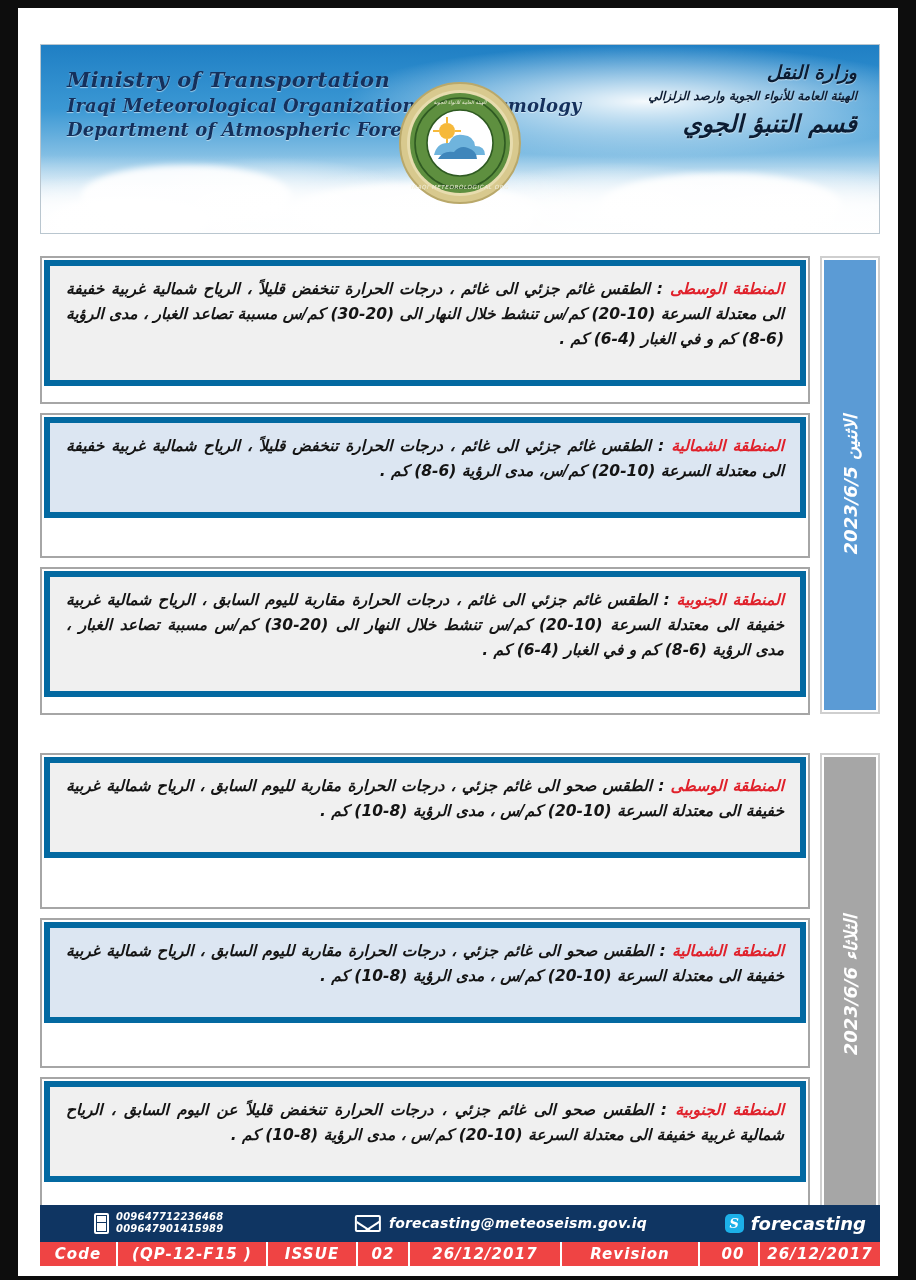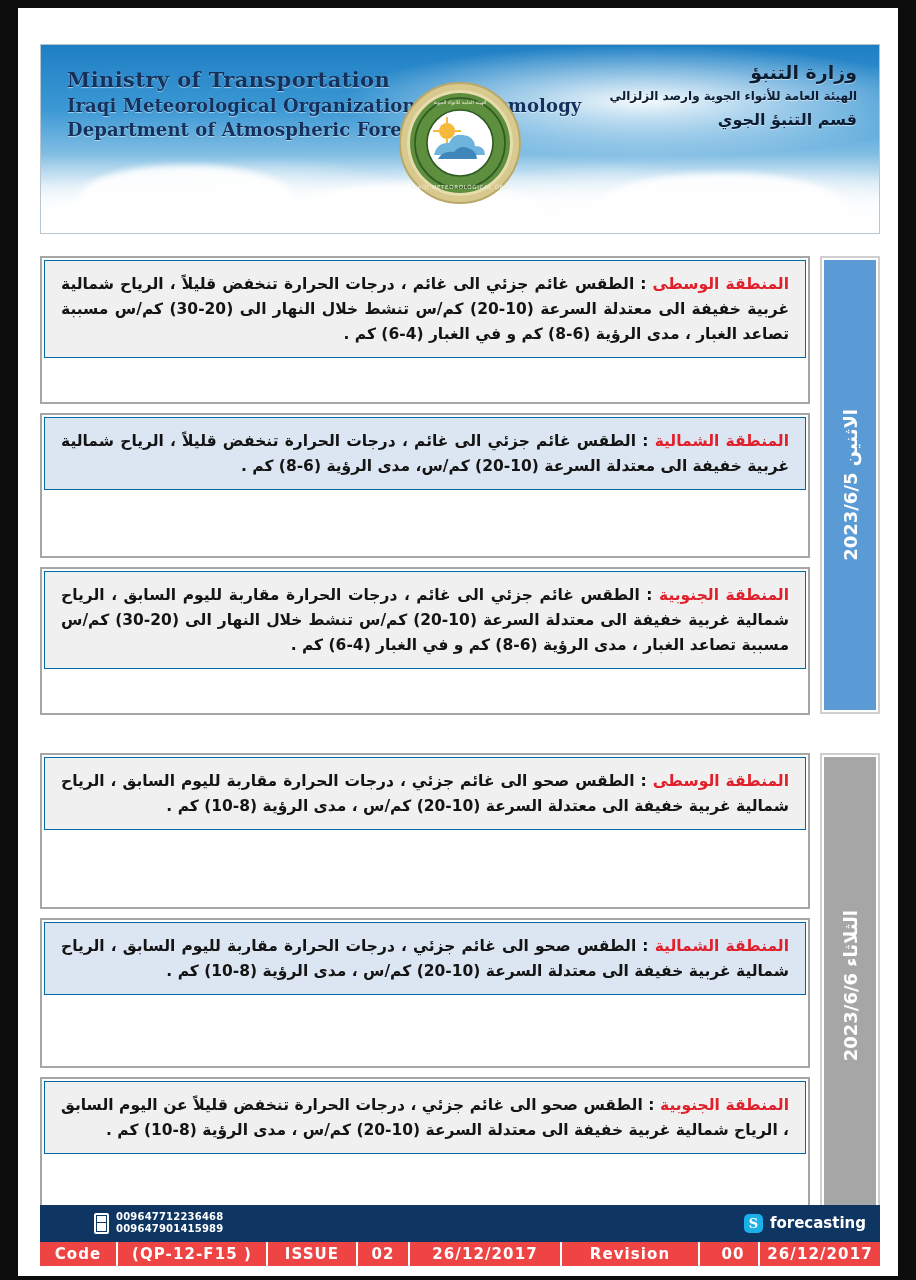--- a/index.html
+++ b/index.html
@@ -17,20 +17,21 @@
   }
 
   
   .page {
     position: absolute;
     left: 18px;
     top: 8px;
     width: 880px;
     height: 1268px;
     background: #ffffff;
+    font-style: italic;
   }
 
   
   .banner {
     position: absolute;
     left: 22px;
     top: 36px;
     width: 840px;
     height: 190px;
     border: 1px solid #b9c6cf;
@@ -76,21 +77,21 @@
     right: 22px;
     top: 16px;
     text-align: right;
     direction: rtl;
     color: #0b1c33;
     font-weight: 700;
     text-shadow: 0 1px 1px rgba(255,255,255,0.5);
   }
   .banner-ar .a1 { font-size: 19px; margin-bottom: 6px; letter-spacing: 1px; }
   .banner-ar .a2 { font-size: 12px; margin-bottom: 7px; }
-  .banner-ar .a3 { font-size: 16px; letter-spacing: 1px; }
+  .banner-ar .a3 { font-size: 24px; letter-spacing: 1px; }
 
   
   .seal {
     position: absolute;
     left: 50%;
     top: 36px;
     margin-left: -62px;
     width: 124px; height: 124px;
   }
 
@@ -99,22 +100,22 @@
   .section-inner { position: absolute; left: 0; top: 0; width: 770px; }
 
   .fbox {
     position: relative;
     border: 2px solid #a6a6a6;
     padding: 2px;
     margin-bottom: 9px;
     background: #ffffff;
   }
   .fbox-in {
-    border: 1px solid #0369a1;
-    padding: 11px 16px 10px 16px;
+    border: 6px solid #0369a1;
+    padding: 11px 16px 28px 16px;
     direction: rtl;
     text-align: right;
   }
   .fbox.tone-grey  .fbox-in { background: #f0f0f0; }
   .fbox.tone-blue  .fbox-in { background: #dce6f2; }
 
   .fbox p {
     font-size: 15.5px;
     line-height: 1.62;
     font-weight: 700;
@@ -171,21 +172,21 @@
     position: relative;
   }
   .f-phone { display: flex; align-items: center; gap: 7px; margin-left: 44px; }
   .f-phone .nums { font-size: 10px; line-height: 1.25; font-weight: 700; letter-spacing: .2px; }
   .f-mail {
     display: flex; align-items: center; gap: 8px;
     position: absolute; left: 50%; transform: translateX(-36%);
   }
   .f-mail .txt { font-size: 14px; font-weight: 600; letter-spacing: .2px; }
   .f-skype { display: flex; align-items: center; gap: 7px; position: absolute; right: 14px; }
-  .f-skype .txt { font-size: 15px; font-weight: 600; }
+  .f-skype .txt { font-size: 18px; font-weight: 600; }
 
   .footer-code {
     display: flex;
     align-items: stretch;
     height: 25px;
     border-top: 1px solid #0f3562;
     background: #ef4444;
   }
   .footer-code .cell {
     display: flex; align-items: center; justify-content: center;
@@ -244,21 +245,21 @@
     <div class="cloud" style="left:8px;   top:152px; width:160px; height:48px;"></div>
     <div class="cloud-band"></div>
 
     <div class="banner-en">
       <div class="l1">Ministry of Transportation</div>
       <div class="l2">Iraqi Meteorological Organization and Seismology</div>
       <div class="l3">Department of Atmospheric Forecasting</div>
     </div>
 
     <div class="banner-ar">
-      <div class="a1">وزارة التنبؤ</div>
+      <div class="a1">وزارة النقل</div>
       <div class="a2">الهيئة العامة للأنواء الجوية وارصد الزلزالي</div>
       <div class="a3">قسم التنبؤ الجوي</div>
     </div>
 
     <svg class="seal" viewBox="0 0 124 124">
       <circle cx="62" cy="62" r="60" fill="#d8c98e" stroke="#b9a86a" stroke-width="2"></circle>
       <circle cx="62" cy="62" r="53" fill="#e7dcae"></circle>
       <circle cx="62" cy="62" r="50" fill="#5e8f3f"></circle>
       <circle cx="62" cy="62" r="45" fill="none" stroke="#2f5a22" stroke-width="1.6"></circle>
       <circle cx="62" cy="62" r="33" fill="#ffffff"></circle>
@@ -351,20 +352,24 @@
     <div class="footer-top">
 
       <div class="f-phone">
         <span class="ico-phone"></span>
         <span class="nums">
           <span>009647712236468</span><br>
           <span>009647901415989</span>
         </span>
       </div>
 
+      <div class="f-mail">
+        <span class="ico-mail"></span>
+        <span class="txt">forecasting@meteoseism.gov.iq</span>
+      </div>
 
       <div class="f-skype">
         <span class="ico-skype">S</span>
         <span class="txt">forecasting</span>
       </div>
     </div>
 
     <div class="footer-code">
       <div class="cell" style="flex:0 0 78px;">Code</div>
       <div class="cell" style="flex:0 0 150px;">(QP-12-F15  )</div>

